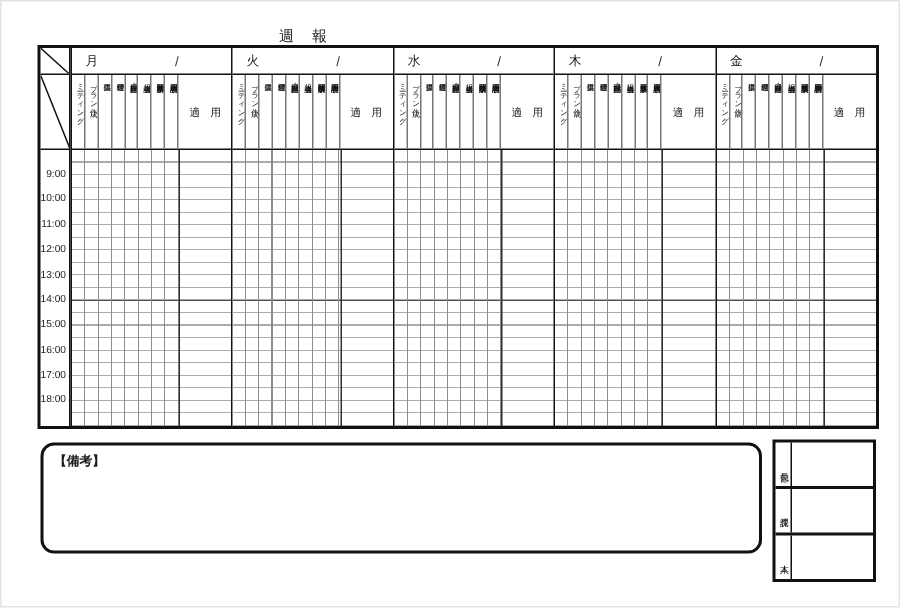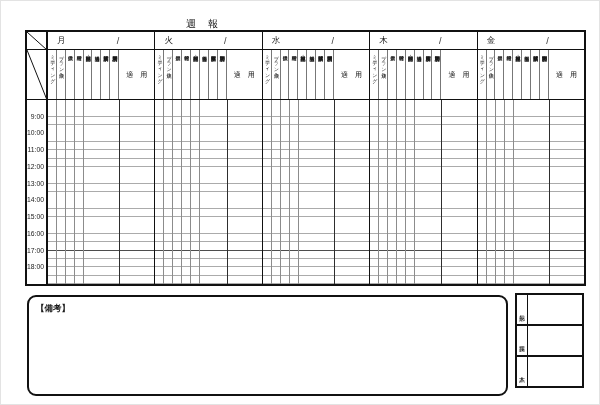--- a/index.html
+++ b/index.html
@@ -63,21 +63,21 @@
       repeating-linear-gradient(to bottom,transparent 0,transparent 7.64px,#ababab 7.64px,#ababab 8.36px),
       repeating-linear-gradient(to bottom,transparent 0,transparent 15.93px,#4d4d4d 15.93px,#4d4d4d 16.73px);
   }
   .vlines{
     position:absolute;left:0;top:0;bottom:0;width:71.2px;
     background-image:repeating-linear-gradient(to right,transparent 0,transparent 8.2px,#8c8c8c 8.2px,#8c8c8c 8.9px);
   }
   .tekiyo-line{position:absolute;left:71.2px;top:0;bottom:0;width:1px;background:#2e2e2e;}
   
   .remarks{
-    position:absolute;left:27px;top:295px;width:481px;height:101px;
+    position:absolute;left:27px;top:295px;width:481px;height:74px;
     border:2px solid #111;border-radius:9px;box-sizing:border-box;background:#fff;
     cursor:text;
   }
   .remarks-label{font-size:8.5px;font-weight:bold;padding:3px 0 0 7px;display:inline-block;}
   .approval{
     position:absolute;left:515px;top:293px;width:69px;height:95px;
     border:2px solid #111;box-sizing:border-box;display:flex;flex-direction:column;
     background:#fff;
   }
   .approval-row{flex:1 1 0;display:flex;border-top:2px solid #111;box-sizing:border-box;}

